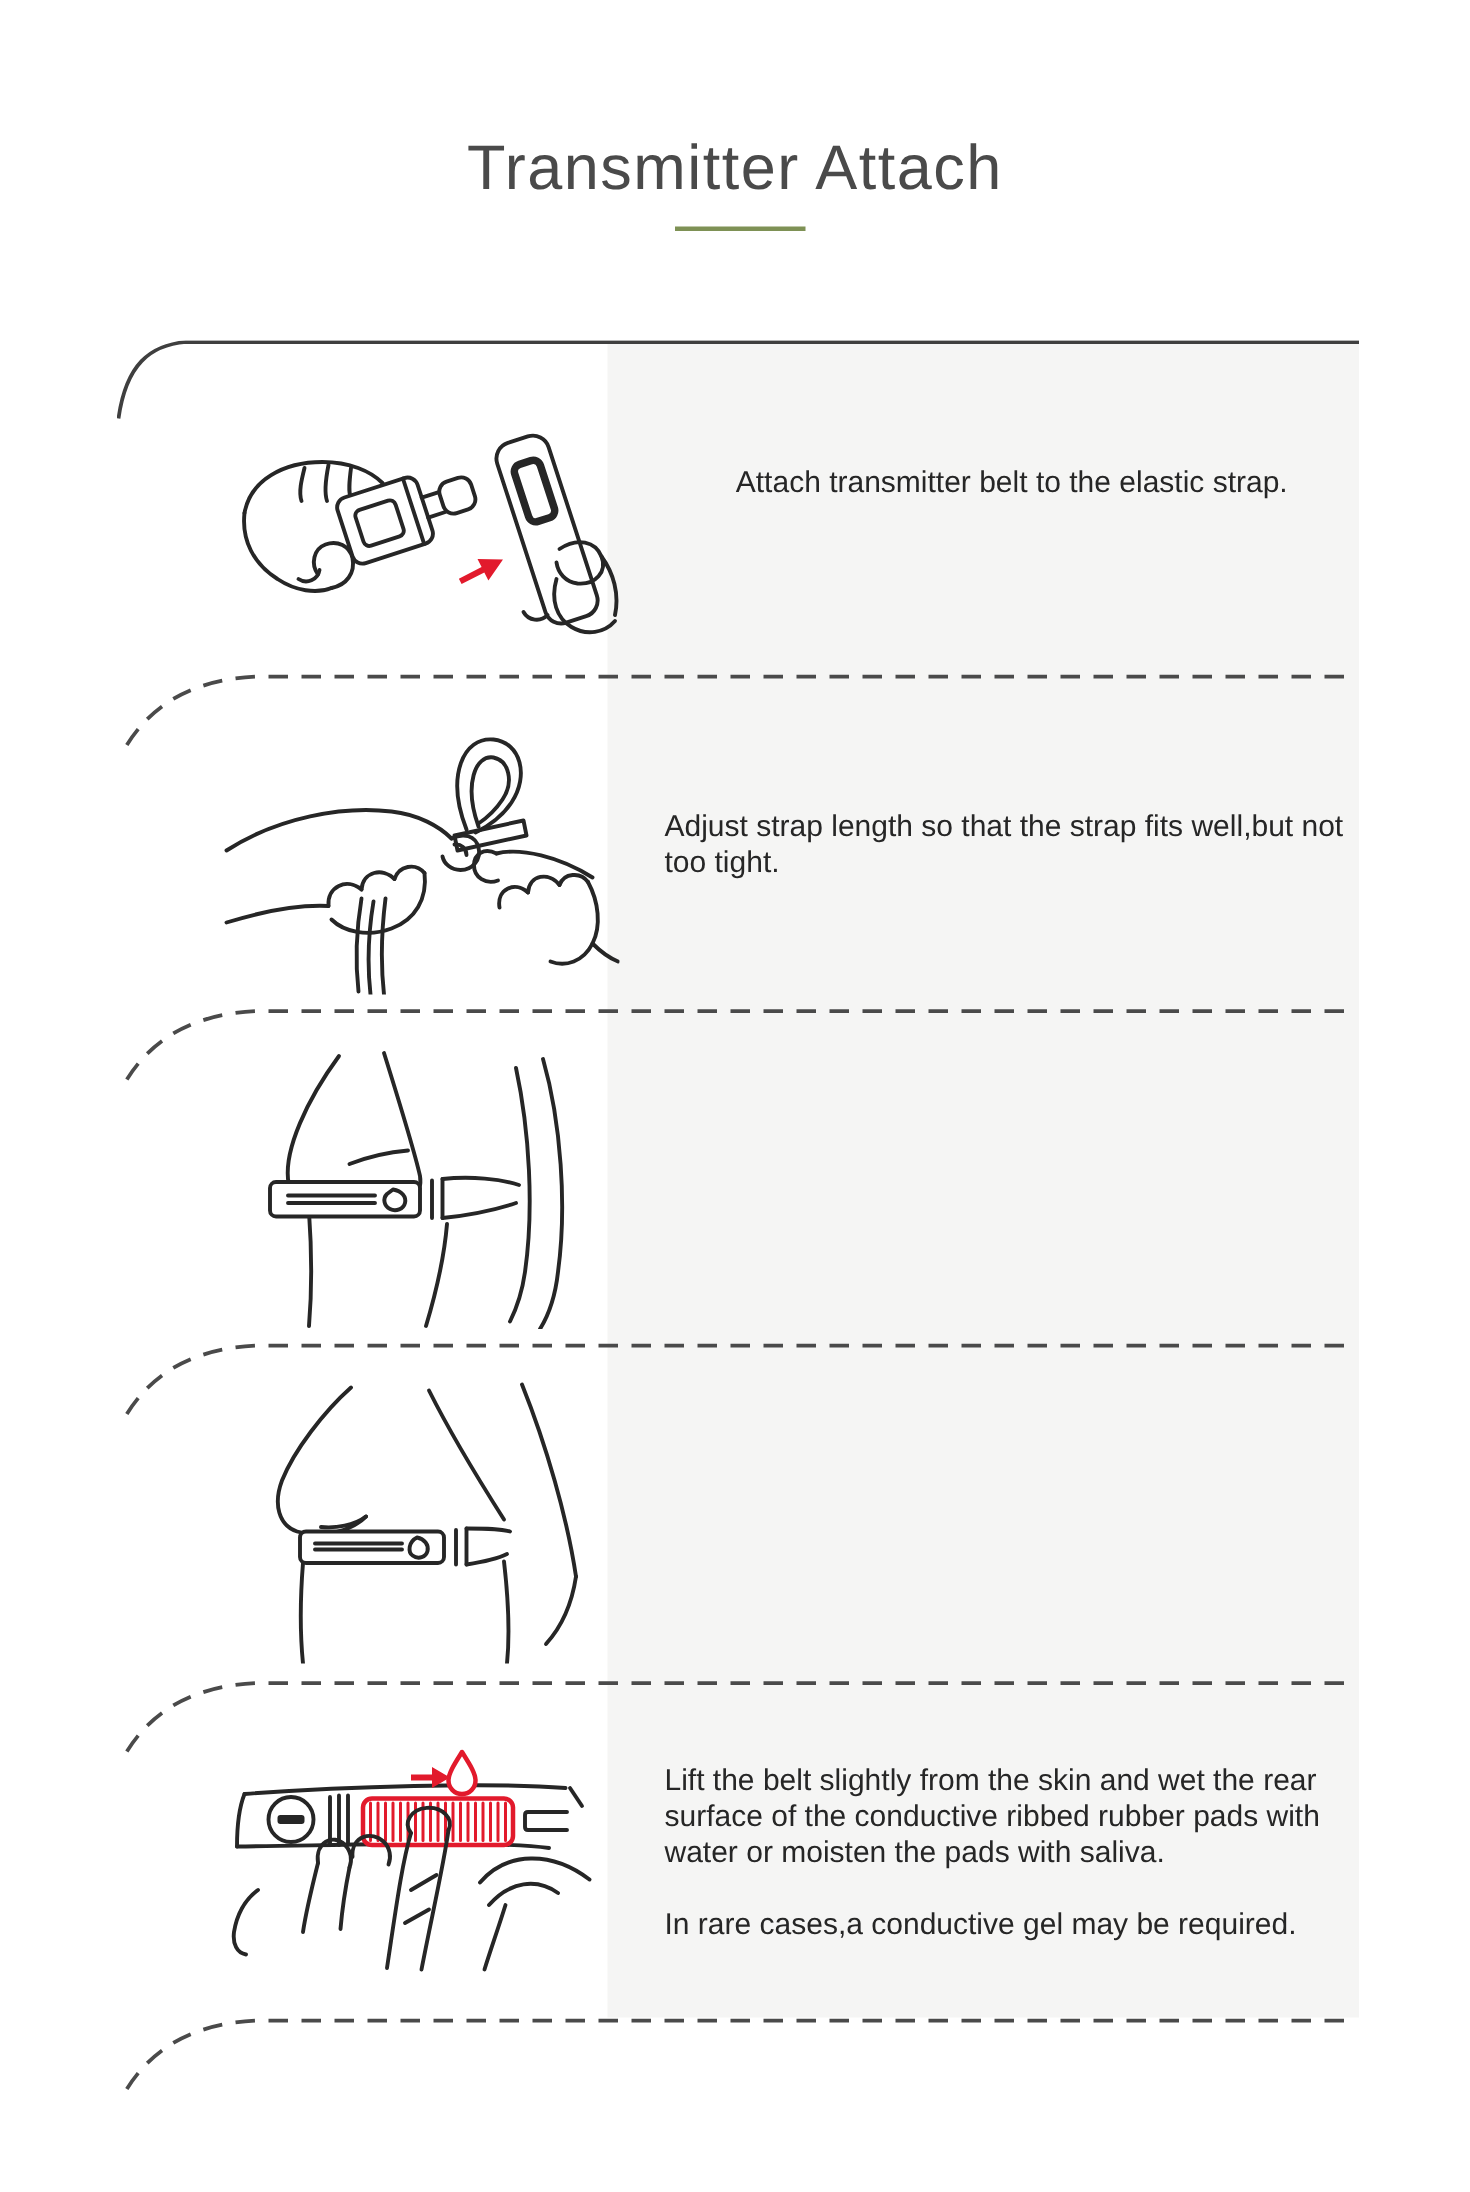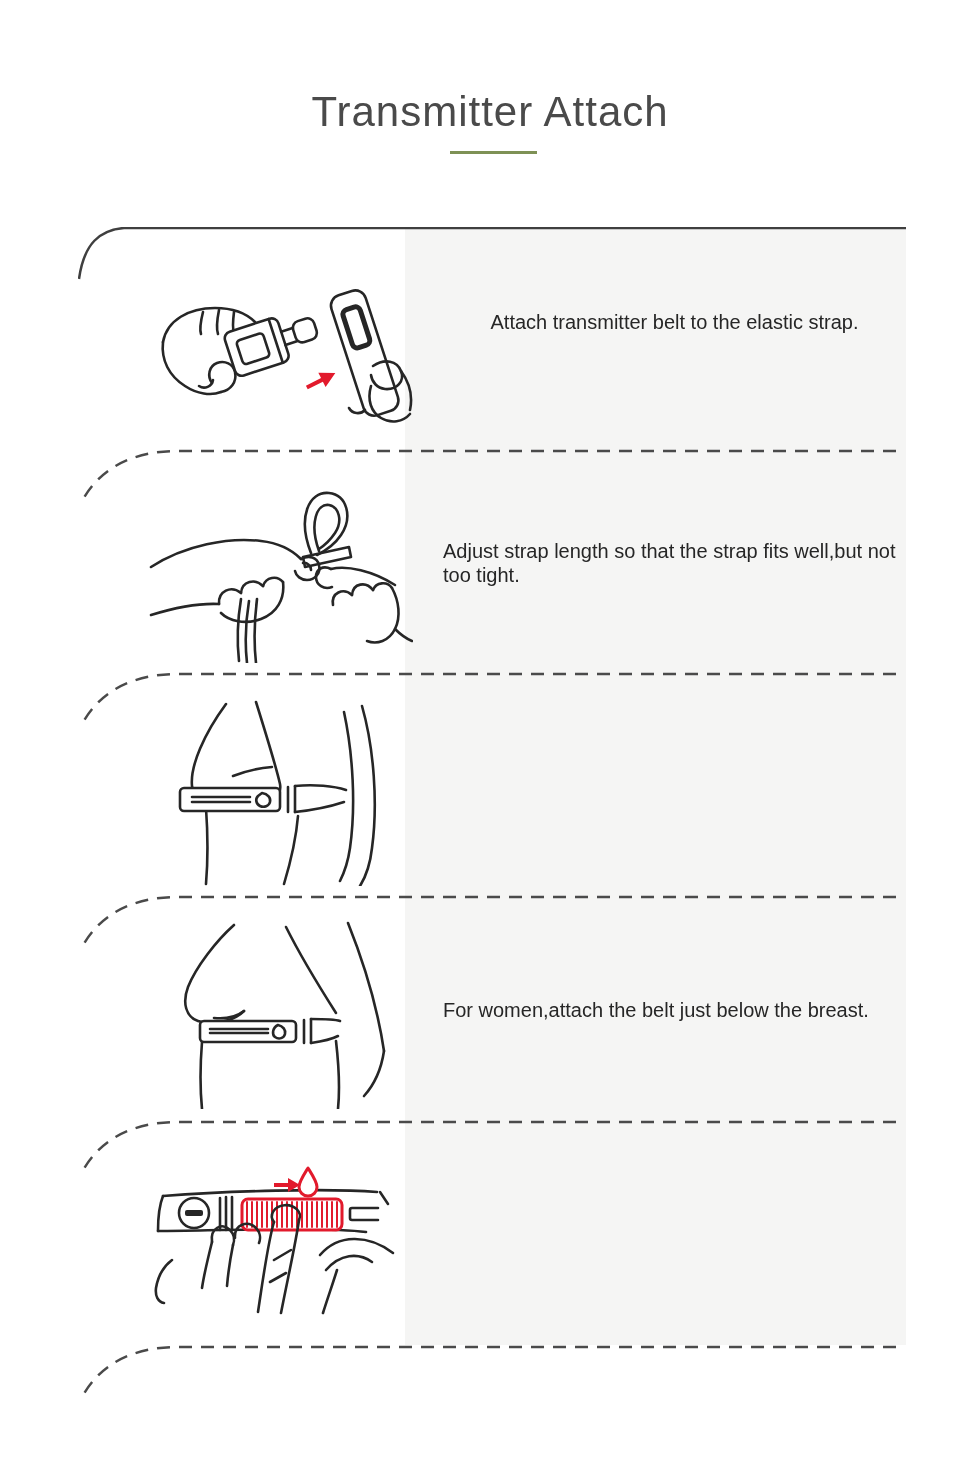--- a/index.html
+++ b/index.html
@@ -186,23 +186,20 @@
       </g>
       <g>
         <rect class="ink-fill" x="62" y="102" width="96" height="21" rx="4"></rect>
         <path class="ink" d="M72,110 H130 M72,114 H130"></path>
         <path class="ink" d="M140,106 C145,107 148,111 147,115 C146,119 141,121 137,118 C134,116 134,109 140,106 Z"></path>
         <path class="ink" d="M166,101 V124 M173,100 V124"></path>
         <path class="ink" d="M173,100 C186,100 196,100 202,102"></path>
         <path class="ink" d="M173,124 C186,122 194,120 200,117"></path>
       </g>
     </svg>
-    <div class="step-caption">
-      <p>For women,attach the belt just below the breast.</p>
-    </div>
   </div>
 
   <div class="step-row row-5">
     <svg class="illus illus-5" width="290" height="185" viewBox="0 0 290 185" xmlns="http://www.w3.org/2000/svg">
       <g>
         <path class="ink" d="M35,54 C100,49 200,46 249,50"></path>
         <path class="ink" d="M30,89 C110,88 200,85 238,90"></path>
         <path class="ink" d="M35,54 C31,64 30,76 30,89"></path>
         <path class="ink" d="M252,50 L260,62"></path>
         <circle class="ink-fill" cx="66" cy="71" r="15"></circle>
@@ -226,15 +223,19 @@
         <path class="ink" d="M84,100 C82,86 94,80 102,88 C106,92 107,98 105,103"></path>
         <path class="ink" d="M107,96 C106,82 120,78 128,86 C132,90 133,96 131,101"></path>
         <path class="ink" d="M84,100 C80,116 76,132 74,146"></path>
         <path class="ink" d="M105,103 C102,118 100,132 99,144"></path>
         <path class="ink" d="M44,118 C36,124 30,134 28,146 C27,154 30,160 36,161"></path>
         <path class="ink" d="M192,113 C210,92 240,92 265,111"></path>
         <path class="ink" d="M198,128 C212,112 230,110 244,120"></path>
         <path class="ink" d="M209,128 C204,144 199,158 195,171"></path>
       </g>
     </svg>
+    <div class="step-caption">
+      <p>Lift the belt slightly from the skin and wet the rear surface of the conductive ribbed rubber pads with water or moisten the pads with saliva.</p>
+      <p>In rare cases,a conductive gel may be required.</p>
+    </div>
   </div>
 
 </div>
 
 </body></html>

